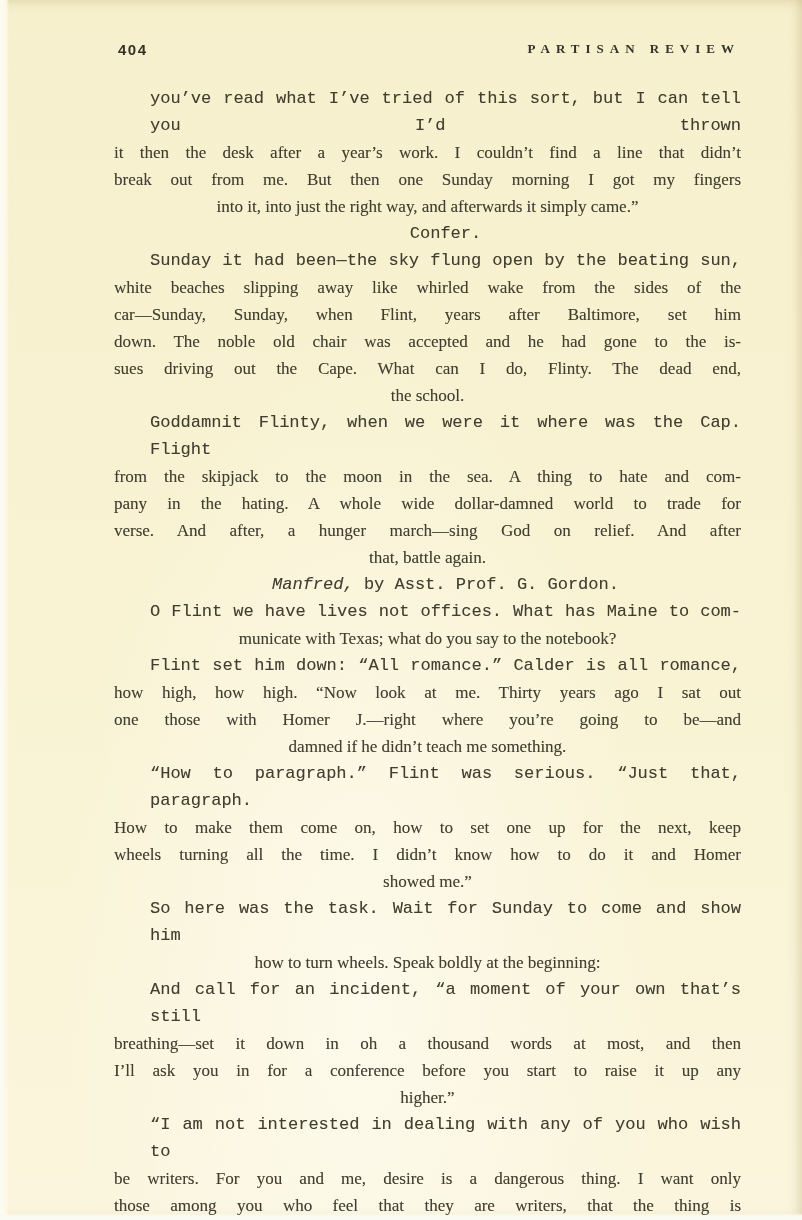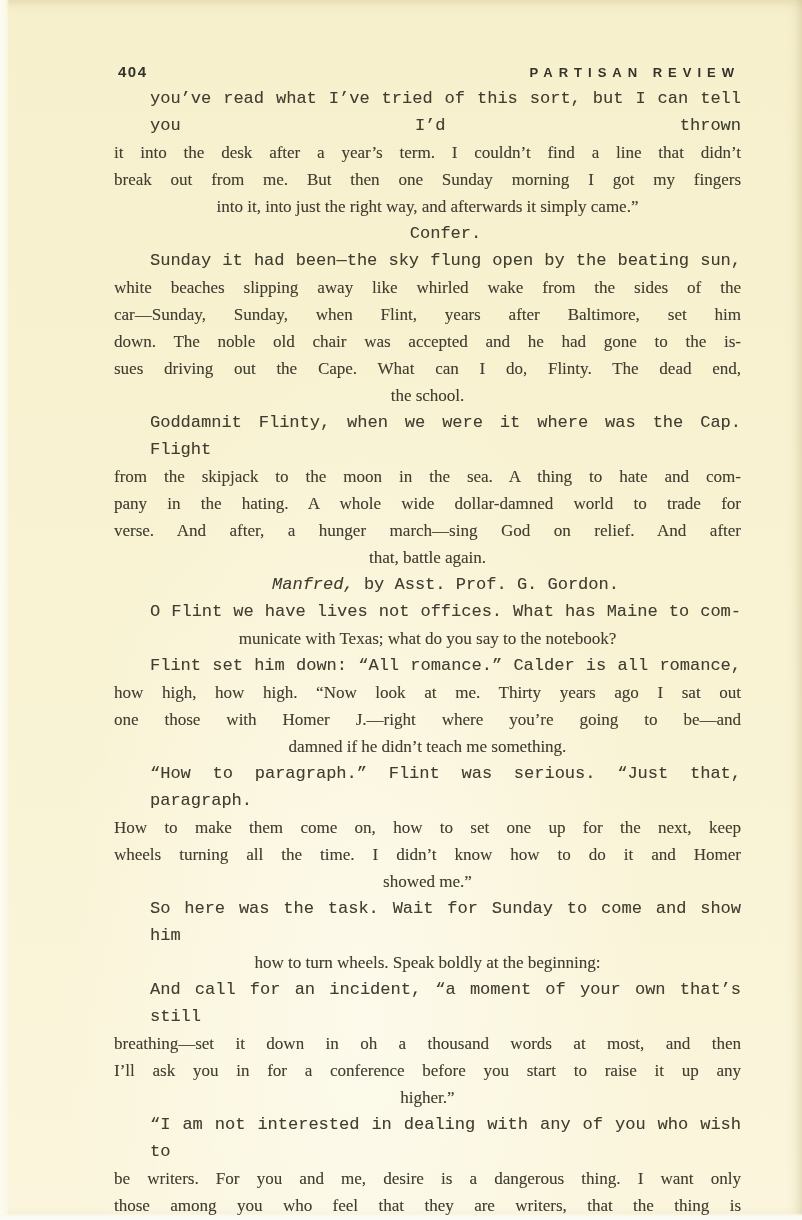--- a/index.html
+++ b/index.html
@@ -21,30 +21,30 @@
     position: absolute; left: 0; top: 0; width: 9px; height: 100%;
     background: linear-gradient(90deg, #fdfcf2 0%, #fbf8e8 70%, rgba(251,248,232,0) 100%);
   }
   .edge-bottom {
     position: absolute; left: 0; bottom: 0; width: 100%; height: 7px;
     background: linear-gradient(0deg, #fcfcf8 0%, #fbfaf0 60%, rgba(251,250,240,0) 100%);
   }
   .page-header {
     position: absolute;
     top: 41px; left: 118px; width: 622px;
-    display: flex; justify-content: space-between; align-items: flex-end;
+    display: flex; justify-content: space-between; align-items: flex-start;
     color: var(--ink-dark);
   }
   .page-num {
     font-family: "Liberation Sans", sans-serif;
     font-weight: 700; font-size: 15px; letter-spacing: 1.5px;
   }
   .journal {
-    font-family: Liberation Sans, sans-serif;
-    font-weight: 700; font-size: 13px; letter-spacing: 6px; margin-top: 24px;
+    font-family: Liberation Serif, serif;
+    font-weight: 700; font-size: 13px; letter-spacing: 6px;
   }
   .page-body {
     position: absolute;
     top: 85px; left: 114px; width: 627px;
     font-size: 17px;
     line-height: 27px;
     color: var(--ink);
     text-shadow: 0.2px 0.2px 0.6px rgba(72,68,52,0.35);
   }
   .paragraph { margin: 0; }
@@ -61,21 +61,21 @@
   <div class="edge-bottom"></div>
 
   <div class="page-header">
     <span class="page-num">404</span>
     <span class="journal">PARTISAN REVIEW</span>
   </div>
 
   <div class="page-body">
       <div class="paragraph">
         <div class="line first just"><span>you’ve read what I’ve tried of this sort, but I can tell you I’d thrown</span></div>
-        <div class="line just"><span>it into the desk after a year’s term. I couldn’t find a line that didn’t</span></div>
+        <div class="line just"><span>it then the desk after a year’s work. I couldn’t find a line that didn’t</span></div>
         <div class="line just"><span>break out from me. But then one Sunday morning I got my fingers</span></div>
         <div class="line"><span>into it, into just the right way, and afterwards it simply came.”</span></div>
       </div>
       <div class="paragraph">
         <div class="line first"><span>Confer.</span></div>
       </div>
       <div class="paragraph">
         <div class="line first just"><span>Sunday it had been—the sky flung open by the beating sun,</span></div>
         <div class="line just"><span>white beaches slipping away like whirled wake from the sides of the</span></div>
         <div class="line just"><span>car—Sunday, Sunday, when Flint, years after Baltimore, set him</span></div>

